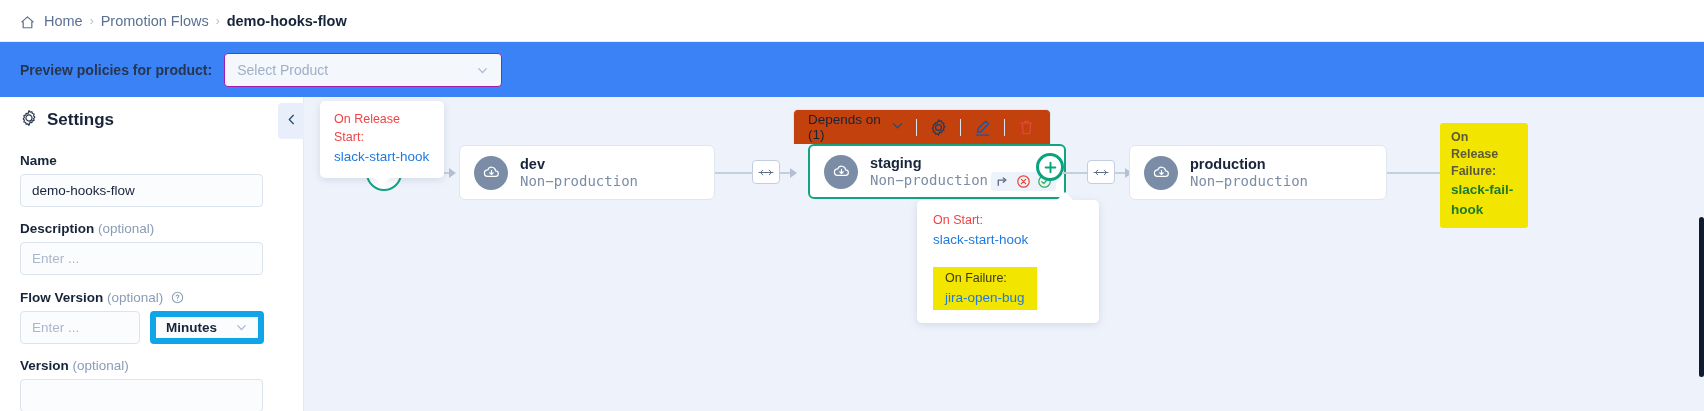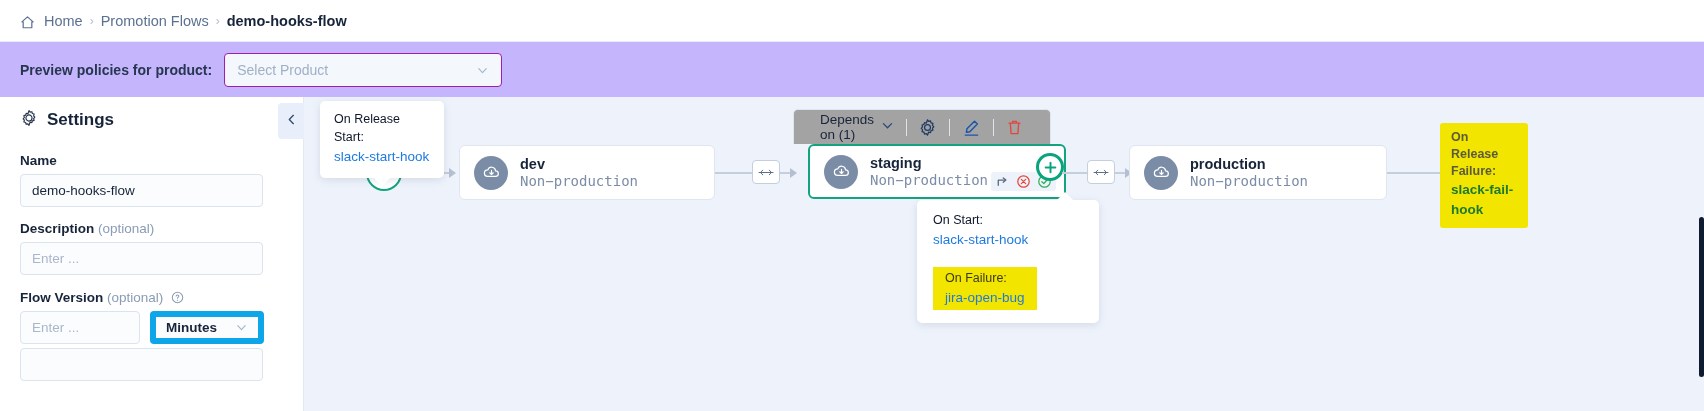--- a/index.html
+++ b/index.html
@@ -19,21 +19,21 @@
     font-size: 14.5px;
   }
   .crumb-link { color: #5b7191; cursor: pointer; white-space: nowrap; }
   .crumb-current { color: #17243a; font-weight: bold; white-space: nowrap; }
   .crumb-sep { color: #b2c0d4; font-size: 12px; }
   .home-icon { display:inline-block; width:15px; height:15px; margin-right:2px; position:relative; top:2px;}
 
   
   .preview-bar {
     position: absolute; left: 0; top: 41px; width: 1704px; height: 56px;
-    background: #c4b5fd; border-top: 1px solid #e8edf4;
+    background: #3b82f6; border-top: 1px solid #e8edf4;
     display: flex; align-items: center; padding-left: 20px;
   }
   .preview-label { font-size: 14px; color: #27364f; font-weight: bold; margin-right: 12px; }
   .select-product {
     width: 278px; height: 34px; border: 1px solid #a21caf; border-radius: 4px;
     background: #f4f7fc; display: flex; align-items: center;
     justify-content: space-between; padding: 0 12px; cursor: pointer;
   }
   .select-product .ph { font-size: 14px; color: #9fb0c7; }
   .chev { width: 13px; height: 13px; }
@@ -97,23 +97,23 @@
   .node-sub { font-size: 14px; color: #7b8ca6; font-family: "DejaVu Sans Mono", monospace; line-height: 17px; }
 
   .node-actions {
     position: absolute; right: 8px; bottom: 6px; display: flex; gap: 6px;
     background: #eef3fb; padding: 2px 4px; border-radius: 3px;
   }
   .mini-ico { width: 15px; height: 15px; cursor: pointer; }
 
   
   .node-toolbar {
-    position: absolute; height: 35px; background: #a3a3a3;
+    position: absolute; height: 35px; background: #c2410c;
     border: 1px solid #dfe6f0; border-bottom: none; border-radius: 5px 5px 0 0;
-    display: flex; align-items: center; padding: 0 26px; gap: 12px;
+    display: flex; align-items: center; padding: 0 14px; gap: 12px;
   }
   .dep-btn { display: flex; align-items: center; gap: 7px; font-size: 13.5px; color: #17243a; cursor: pointer; }
   .tb-div { width: 1px; height: 17px; background: #dde4ee; }
   .tb-ico { width: 19px; height: 19px; cursor: pointer; }
 
   
   .edge { position: absolute; height: 2px; background: #c4cedd; }
   .edge-arrow {
     position: absolute; width: 0; height: 0;
     border-left: 7px solid #b4c0d2; border-top: 5px solid transparent; border-bottom: 5px solid transparent;
@@ -137,21 +137,21 @@
     position: absolute; width: 30px; height: 30px; border-radius: 50%;
     background: #ffffff; border: 2px solid #18a98a;
     display: flex; align-items: center; justify-content: center; cursor: pointer;
   }
 
   
   .tip-white {
     position: absolute; background: #ffffff; border-radius: 5px;
     box-shadow: 0 2px 8px rgba(30,50,90,0.13); padding: 9px 14px 11px 14px;
   }
-  .tip-label { font-size: 12.5px; color: #0f172a; line-height: 18px; }
+  .tip-label { font-size: 12.5px; color: #ef4444; line-height: 18px; }
   .tip-link { font-size: 13.5px; color: #1f7ae0; line-height: 21px; cursor: pointer; }
   .tip-arrow-down {
     position: absolute; left: 50%; margin-left: -8px; bottom: -8px;
     width: 0; height: 0; border-left: 8px solid transparent;
     border-right: 8px solid transparent; border-top: 8px solid #ffffff;
   }
   .tip-arrow-up {
     position: absolute; top: -8px; width: 0; height: 0;
     border-left: 8px solid transparent; border-right: 8px solid transparent;
     border-bottom: 8px solid #ffffff;
@@ -249,20 +249,24 @@
       <div class="unit-select">
         <span>Minutes</span>
         <span class="chev">
           <svg viewBox="0 0 14 14" width="13" height="13">
               <path d="M3 5 L7 9.2 L11 5" fill="none" stroke="#a9b7cb" stroke-width="1.3" stroke-linecap="round"></path>
             </svg>
         </span>
       </div>
     </div>
 
+    <div class="fld-label">
+      <span>Version</span>
+      <span class="opt">(optional)</span>
+    </div>
     <div class="txt-input ver-input"></div>
   </div>
 
   <div class="canvas">
 
     <div class="start-circle" style="left:62px; top:58px;">
       <svg viewBox="0 0 20 20" width="17" height="17">
           <path d="M5 14 L5 8 L13.5 8" fill="none" stroke="#14a37f" stroke-width="1.9" stroke-linecap="round" stroke-linejoin="round"></path>
           <path d="M11 5.3 L14.5 8 L11 10.7" fill="none" stroke="#14a37f" stroke-width="1.9" stroke-linecap="round" stroke-linejoin="round"></path>
         </svg>

